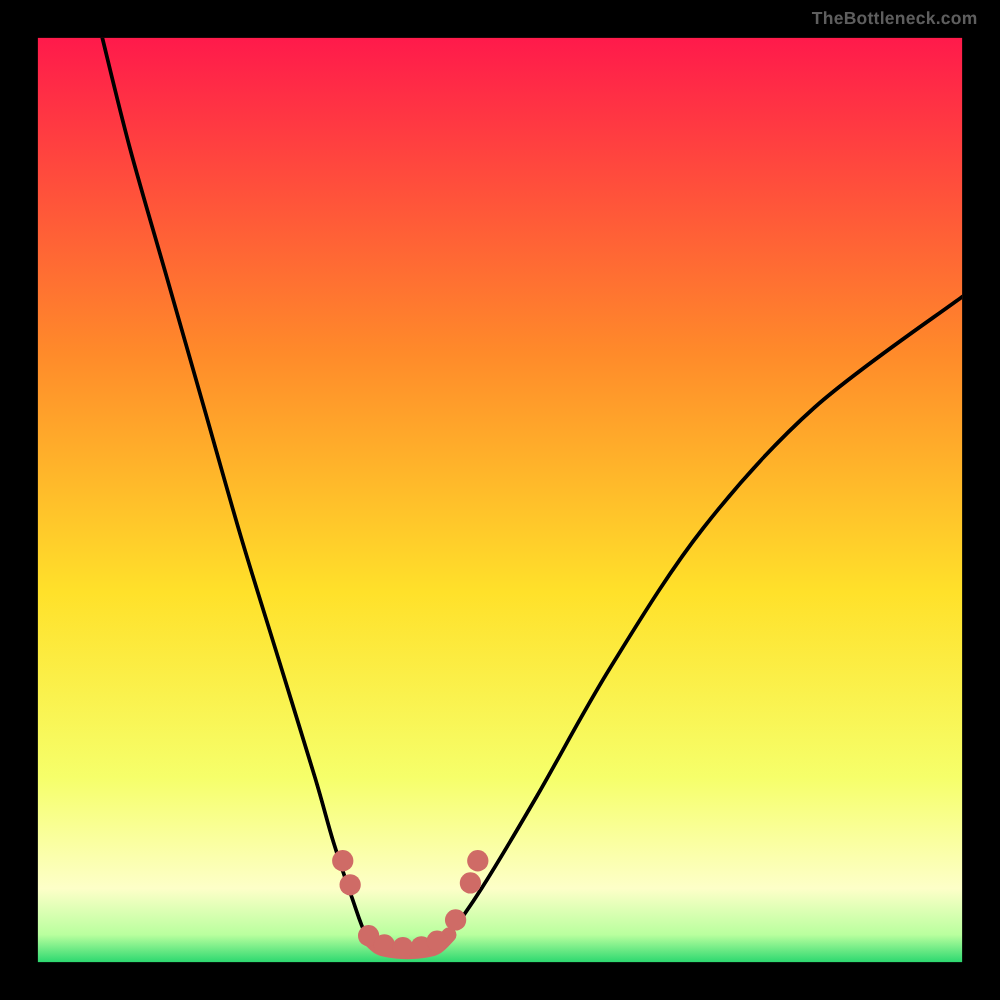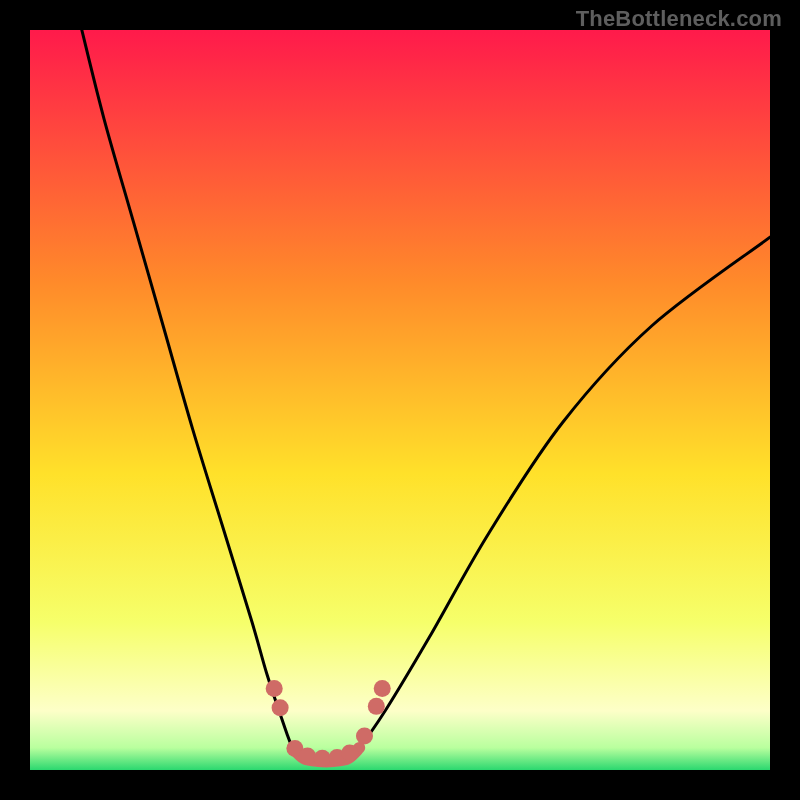--- a/index.html
+++ b/index.html
@@ -38,21 +38,21 @@
     left: 0;
     top: 0;
     width: 100%;
     height: 100%;
   }
   .watermark {
     position: absolute;
     top: 6px;
     right: 18px;
     font-family: Arial, Helvetica, sans-serif;
-    font-size: 22px;
+    font-size: 14px;
     font-weight: 600;
     color: #5e5e5e;
     letter-spacing: 0.2px;
   }
 </style>
 </head>
 <body>
 
 <div class="frame">
   <div class="plot">

